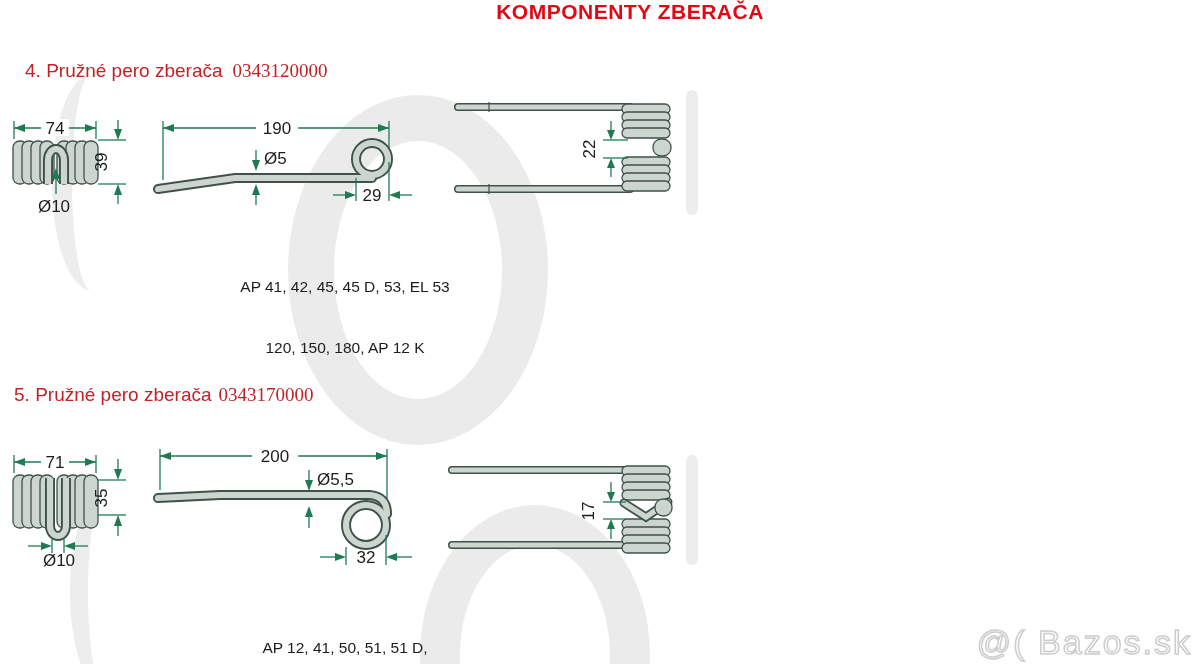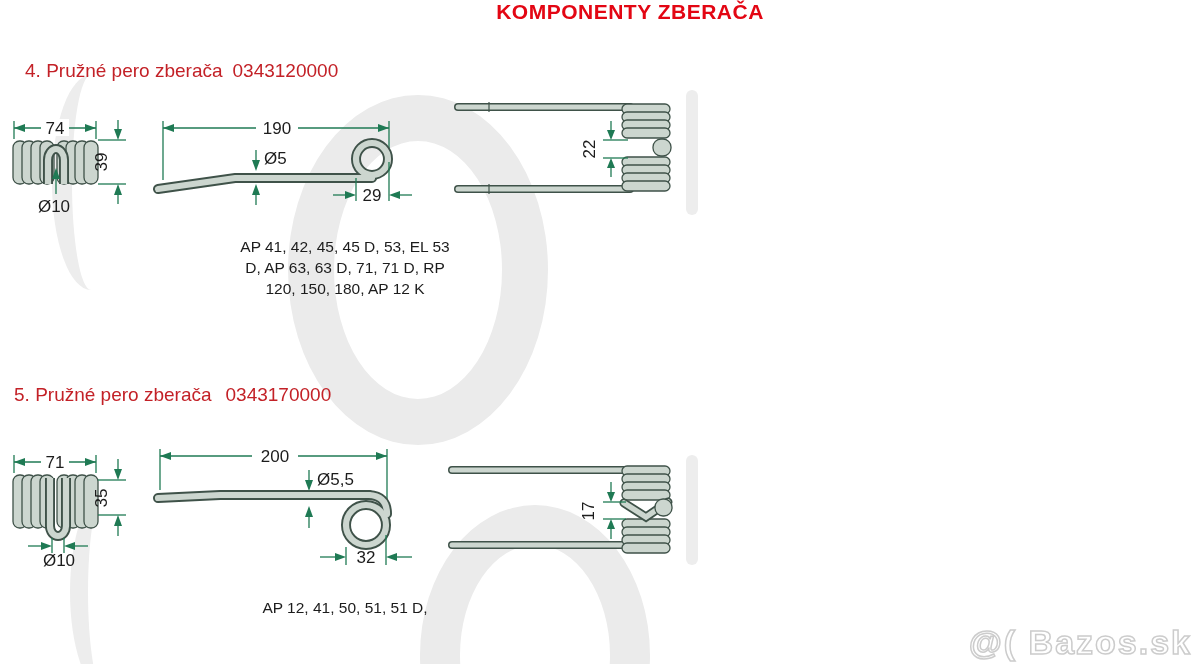--- a/index.html
+++ b/index.html
@@ -15,38 +15,38 @@
   .wm-ring{border-radius:50%;}
   .wm-band{background:#ededed;border-radius:6px;}
   
   .layer{position:absolute;z-index:1;}
   .page-title{
     left:0;top:8;width:100%;text-align:center;
     transform:translateX(30px);
     font-size:21px;font-weight:bold;color:#e30613;letter-spacing:.5px;
   }
   .item-heading{font-size:19px;color:#c32127;white-space:nowrap;}
-  .item-heading .code{margin-left:10px;}
+  .item-heading .code{margin-left:10px;font-family:Liberation Serif, serif;}
   .caption{
     width:280px;text-align:center;font-size:15.5px;line-height:21px;color:#1c1c1c;
   }
-  .caption div{white-space:nowrap;}
+  .caption div{white-space:nowrap;margin-top:40px;}
   svg text{font-family:"Liberation Sans",sans-serif;font-size:17px;fill:#1c1c1c;}
   .dim{stroke:#1f7a54;stroke-width:1.3;fill:none;}
   .ap{fill:#1f7a54;stroke:none;}
   .lb{fill:#ffffff;}
   .slab{fill:#ccd6cf;stroke:#3f5249;stroke-width:1.3;}
   .wd{stroke:#3f5249;fill:none;stroke-width:10;stroke-linecap:round;}
   .wl{stroke:#ccd6cf;fill:none;stroke-width:6.2;stroke-linecap:round;}
   .pd{stroke:#3f5249;fill:none;stroke-width:8;stroke-linecap:round;}
   .pl{stroke:#ccd6cf;fill:none;stroke-width:5;stroke-linecap:round;}
   .tick{stroke:#3f5249;stroke-width:1.2;}
   .bazos{
     position:absolute;right:8px;bottom:2px;z-index:2;
-    font-size:34px;font-weight:bold;letter-spacing:2px;
+    font-size:34px;font-weight:normal;letter-spacing:2px;
     color:rgba(255,255,255,0);
     -webkit-text-stroke:1.5px #cccccc;
   }
 </style>
 </head>
 <body>
 
 <div class="wm wm-paren-l" style="left:52px;top:75px;"></div>
 <div class="wm wm-ring" style="left:288px;top:95px;width:168px;height:258px;border:46px solid #ebebeb;"></div>
 <div class="wm wm-band" style="left:686px;top:90px;width:12px;height:125px;"></div>
@@ -145,26 +145,25 @@
     <line class="dim" x1="611" y1="121" x2="611" y2="137"></line>
     <polygon class="ap" points="611,140 607,130 615,130"></polygon>
     <line class="dim" x1="611" y1="177" x2="611" y2="161"></line>
     <polygon class="ap" points="611,158 607,168 615,168"></polygon>
     <text x="595" y="149" text-anchor="middle" transform="rotate(-90 595 149)">22</text>
   </g>
 </svg>
 
 <div class="layer caption" style="left:205px;top:236px;">
   <div>AP 41, 42, 45, 45 D, 53, EL 53</div>
-  <div>D, AP 63, 63 D, 71, 71 D, RP</div>
   <div>120, 150, 180, AP 12 K</div>
 </div>
 
 <div class="layer item-heading" style="left:14px;top:384px;">
-  <span><span>5.</span> <span>Pružné pero zberača</span></span><span class="code" style="margin-left:14px;">0343170000</span>
+  <span><span>5.</span> <span>Pružné pero zberača</span></span><span class="code" style="margin-left:7px;">0343170000</span>
 </div>
 
 <svg class="layer" style="left:0;top:440px;" width="720" height="150" viewBox="0 440 720 150">
 
   <g>
     <rect class="slab" x="13" y="475" width="14" height="53" rx="6.5"></rect>
     <rect class="slab" x="22" y="475" width="14" height="53" rx="6.5"></rect>
     <rect class="slab" x="31" y="475" width="14" height="53" rx="6.5"></rect>
     <rect class="slab" x="40" y="475" width="14" height="53" rx="6.5"></rect>
     <rect class="slab" x="57" y="475" width="14" height="53" rx="6.5"></rect>

